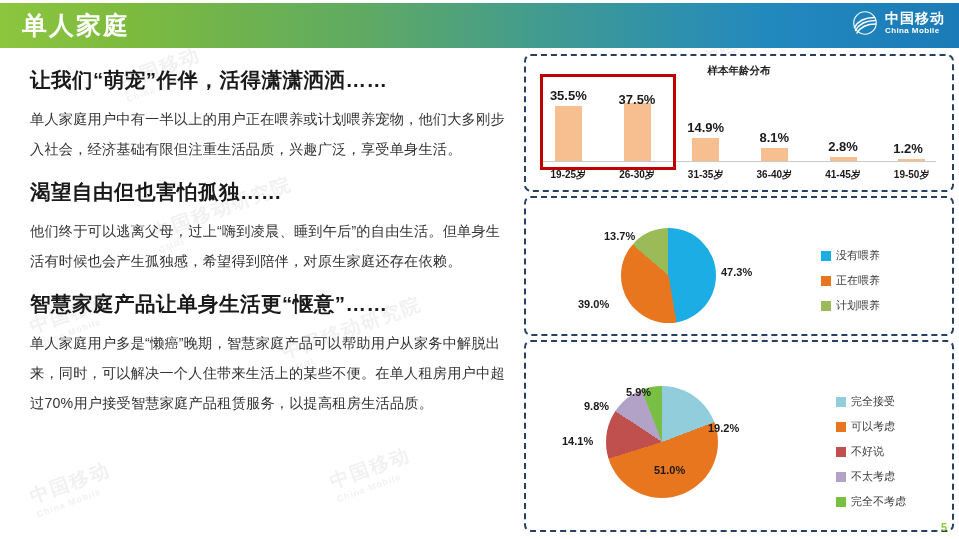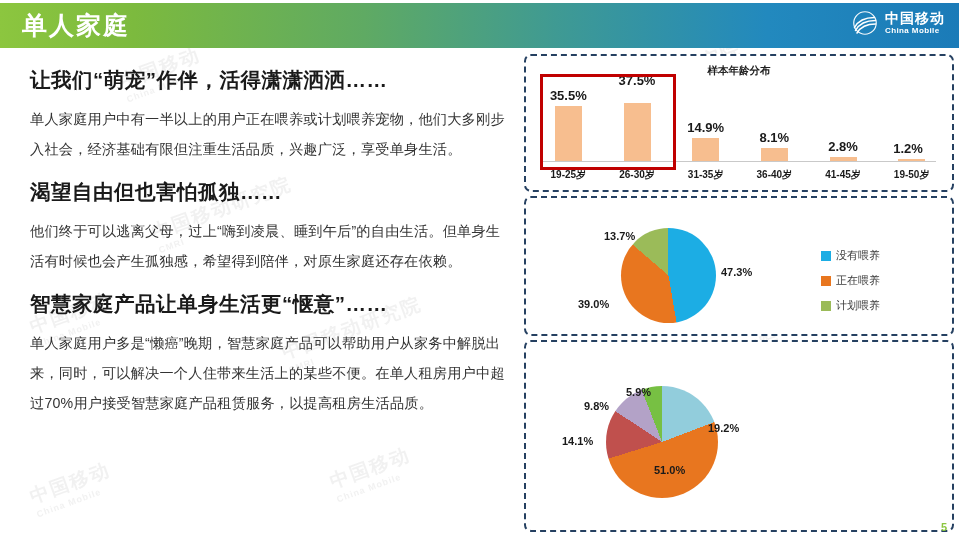--- a/index.html
+++ b/index.html
@@ -154,21 +154,21 @@
     <div class="chart-title" style="left:0; right:0; top:8px; text-align:center;">样本年龄分布</div>
     <div class="bar-plot" id="bar-plot">
       <div class="bar-axis"></div>
     <div class="bar-col" style="left: 2.33333px;">
           <div class="bar-rect" style="height: 55.025px; background: rgb(247, 190, 143);"></div>
         </div>
         <div class="bar-lbl" style="left: 2.33333px; bottom: 59.025px;">35.5%</div>
         <div class="bar-col" style="left: 71px;">
           <div class="bar-rect" style="height: 58.125px; background: rgb(247, 190, 143);"></div>
         </div>
-        <div class="bar-lbl" style="left: 71px; bottom: 74px;">37.5%</div>
+        <div class="bar-lbl" style="left: 71px; bottom: 55px;">37.5%</div>
         <div class="bar-col" style="left: 139.667px;">
           <div class="bar-rect" style="height: 23.095px; background: rgb(247, 190, 143);"></div>
         </div>
         <div class="bar-lbl" style="left: 139.667px; bottom: 27.095px;">14.9%</div>
         <div class="bar-col" style="left: 208.333px;">
           <div class="bar-rect" style="height: 12.555px; background: rgb(247, 190, 143);"></div>
         </div>
         <div class="bar-lbl" style="left: 208.333px; bottom: 16.555px;">8.1%</div>
         <div class="bar-col" style="left: 277px;">
           <div class="bar-rect" style="height: 4.34px; background: rgb(247, 190, 143);"></div>
@@ -211,16 +211,38 @@
       </div>
   </div>
 
   <div class="panel" id="panel-rent">
     <div class="pie" id="pie-rent" style="left: 80px; top: 44px; width: 112px; height: 112px; background: conic-gradient(rgb(146, 205, 220) 0deg, rgb(146, 205, 220) 69.12deg, rgb(232, 118, 31) 69.12deg, rgb(232, 118, 31) 252.72deg, rgb(192, 80, 77) 252.72deg, rgb(192, 80, 77) 303.48deg, rgb(179, 162, 199) 303.48deg, rgb(179, 162, 199) 338.76deg, rgb(119, 192, 67) 338.76deg, rgb(119, 192, 67) 360deg);"></div>
     <div class="pie-note" style="left:142px; top:80px;margin-left:40px;">19.2%</div>
     <div class="pie-note" style="left:128px; top:122px;">51.0%</div>
     <div class="pie-note" style="left:36px;  top:93px;">14.1%</div>
     <div class="pie-note" style="left:58px;  top:58px;">9.8%</div>
     <div class="pie-note" style="left:100px; top:44px;">5.9%</div>
+    <div class="legend" id="legend-rent" style="left:310px; top:52px;">
+        <div class="legend-row">
+          <span class="legend-sw" style="background: rgb(146, 205, 220);"></span>
+          <span class="legend-tx">完全接受</span>
+        </div>
+        <div class="legend-row">
+          <span class="legend-sw" style="background: rgb(232, 118, 31);"></span>
+          <span class="legend-tx">可以考虑</span>
+        </div>
+        <div class="legend-row">
+          <span class="legend-sw" style="background: rgb(192, 80, 77);"></span>
+          <span class="legend-tx">不好说</span>
+        </div>
+        <div class="legend-row">
+          <span class="legend-sw" style="background: rgb(179, 162, 199);"></span>
+          <span class="legend-tx">不太考虑</span>
+        </div>
+        <div class="legend-row">
+          <span class="legend-sw" style="background: rgb(119, 192, 67);"></span>
+          <span class="legend-tx">完全不考虑</span>
+        </div>
+      </div>
   </div>
 
   <div class="page-num">5</div>
 </div>
 
 </body></html>

